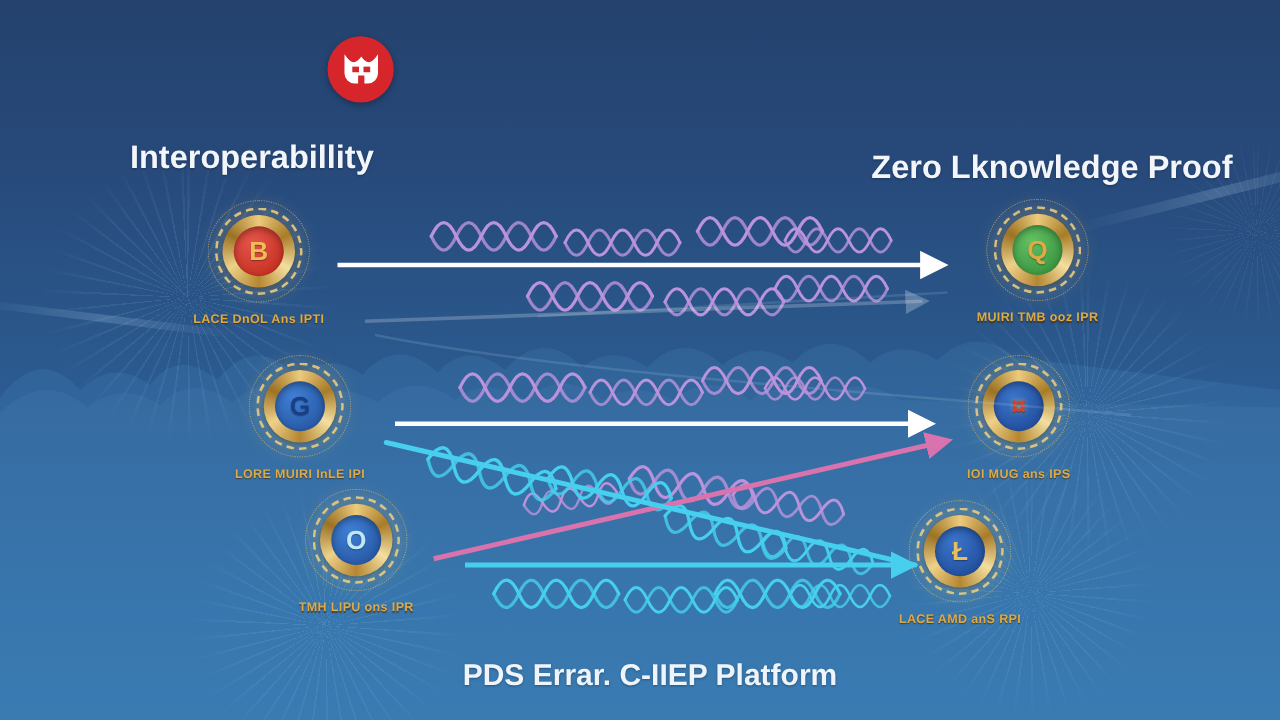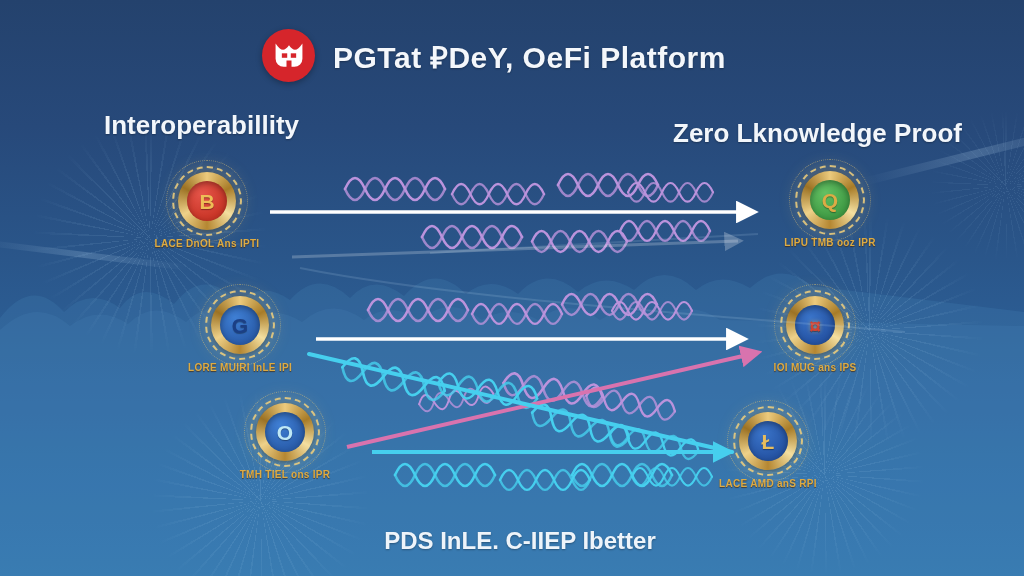--- a/index.html
+++ b/index.html
@@ -19,35 +19,35 @@
     background:linear-gradient(90deg, transparent, rgba(195,225,248,.20), transparent);}
   
   .logo{position:absolute;left:262px;top:29px;width:53px;height:53px;border-radius:50%;
     background:#d6252b;display:flex;align-items:center;justify-content:center;
     box-shadow:0 2px 6px rgba(0,0,0,.3);}
   .title{position:absolute;left:333px;top:36px;font-size:30px;font-weight:700;color:#f4f7fb;
     letter-spacing:.5px;text-shadow:0 1px 2px rgba(0,0,0,.3);white-space:nowrap;}
   .side-label{position:absolute;font-size:26px;font-weight:700;color:#f2f6fb;
     text-shadow:0 1px 2px rgba(0,0,0,.3);text-align:center;}
   #label-left{left:74px;top:110px;width:255px;}
-  #label-right{left:665px;top:118px;width:305px;}
+  #label-right{left:681px;top:118px;width:305px;text-align:right;}
   .footer-caption{position:absolute;left:355px;top:527px;width:330px;text-align:center;
     font-size:24px;font-weight:700;color:#eef4fa;text-shadow:0 1px 2px rgba(0,0,0,.3);white-space:nowrap;}
   
   .coin-wrap{position:absolute;width:140px;text-align:center;z-index:4;}
   .coin-ring{position:relative;width:58px;height:58px;margin:0 auto;border-radius:50%;
     background:conic-gradient(#ecca7c,#a87c28,#f4dfa0,#b58732,#eed189,#9c7224,#ecca7c);
     display:flex;align-items:center;justify-content:center;
     box-shadow:0 0 18px 4px rgba(242,205,118,.28), 0 1px 4px rgba(0,0,0,.4);}
   .coin-ring::before{content:"";position:absolute;inset:-6px;border:2px dashed rgba(242,208,124,.85);border-radius:50%;}
   .coin-ring::after{content:"";position:absolute;inset:-12px;border:1px dotted rgba(233,198,112,.5);border-radius:50%;}
   .coin-core{width:40px;height:40px;border-radius:50%;display:flex;align-items:center;justify-content:center;
     box-shadow:inset 0 2px 6px rgba(0,0,0,.35);}
   .coin-glyph{font-size:21px;font-weight:700;line-height:1;text-shadow:0 1px 1px rgba(0,0,0,.35);}
-  .coin-caption{margin-top:8px;font-size:10px;font-weight:700;color:#dcab45;letter-spacing:.3px;
+  .coin-caption{margin-top:20px;font-size:10px;font-weight:700;color:#dcab45;letter-spacing:.3px;
     text-shadow:0 1px 1px rgba(70,35,0,.7);white-space:nowrap;}
   
   #links{position:absolute;left:0;top:0;width:1024px;height:576px;z-index:5;pointer-events:none;}
   .pw{stroke:#bb93dc;}
   .cw{stroke:#46cfee;}
 </style>
 </head>
 <body>
 
 <div id="stage">
@@ -65,21 +65,20 @@
   <div class="streak" style="left:860px;top:150px;width:230px;height:8px;transform:rotate(-14deg);"></div>
   <div class="streak" style="left:-20px;top:252px;width:210px;height:6px;transform:rotate(7deg);"></div>
 
   <div class="logo">
     <svg width="36" height="34" viewBox="0 0 40 38">
       <path d="M5,5 C11,14 15,14 20,7 C25,14 29,14 35,5 L35,22 a9,9 0 0 1 -9,9 h-3.2 v-7 h-5.6 v7 H14 a9,9 0 0 1 -9,-9 Z" fill="#ffffff"></path>
       <rect x="12" y="16" width="6" height="5" fill="#d6252b"></rect>
       <rect x="22" y="16" width="6" height="5" fill="#d6252b"></rect>
     </svg>
   </div>
-  <div class="title">PGTat ₽DeY, OeFi Platform</div>
 
   <div class="side-label" id="label-left">Interoperabillity</div>
   <div class="side-label" id="label-right">Zero Lknowledge Proof</div>
 
   <div class="coin-wrap" style="left:137px;top:172px;">
     <div class="coin-ring">
       <div class="coin-core" style="background:radial-gradient(circle at 38% 32%, #e5554a, #c93527 70%);">
         <span class="coin-glyph" style="color:#eebd56;">B</span>
       </div>
     </div>
@@ -94,30 +93,30 @@
     </div>
     <div class="coin-caption">LORE MUIRI InLE IPI</div>
   </div>
 
   <div class="coin-wrap" style="left:215px;top:403px;">
     <div class="coin-ring">
       <div class="coin-core" style="background:radial-gradient(circle at 38% 32%, #3f7fd4, #2a5dab 70%);">
         <span class="coin-glyph" style="color:#bfe8f6;">O</span>
       </div>
     </div>
-    <div class="coin-caption">TMH TIEL ons IPR</div>
+    <div class="coin-caption">TMH LIPU ons IPR</div>
   </div>
 
   <div class="coin-wrap" style="left:760px;top:171px;">
     <div class="coin-ring">
       <div class="coin-core" style="background:radial-gradient(circle at 38% 32%, #63c063, #3f9a44 70%);">
         <span class="coin-glyph" style="color:#dcab45;">Q</span>
       </div>
     </div>
-    <div class="coin-caption">LIPU TMB ooz IPR</div>
+    <div class="coin-caption">MUIRI TMB ooz IPR</div>
   </div>
 
   <div class="coin-wrap" style="left:745px;top:296px;">
     <div class="coin-ring">
       <div class="coin-core" style="background:radial-gradient(circle at 38% 32%, #3a74c9, #2553a3 70%);">
         <span class="coin-glyph" style="color:#cf4433;text-shadow:0 1px 1px rgba(0,0,0,.4),0 0 4px rgba(230,190,90,.6);">¤</span>
       </div>
     </div>
     <div class="coin-caption">IOI MUG ans IPS</div>
   </div>
@@ -180,15 +179,15 @@
     <use href="#xw" class="cw" transform="translate(632,468) scale(0.8)"></use>
 
     <line x1="270" y1="212" x2="752" y2="212" stroke="#ffffff" stroke-width="3.5" marker-end="url(#mw)"></line>
     <line x1="292" y1="257" x2="738" y2="241" stroke="rgba(255,255,255,0.22)" stroke-width="3" marker-end="url(#mg)"></line>
     <line x1="316" y1="339" x2="742" y2="339" stroke="#ffffff" stroke-width="3.5" marker-end="url(#mw)"></line>
     <line x1="347" y1="447" x2="756" y2="353" stroke="#d873ae" stroke-width="4" marker-end="url(#mp)"></line>
     <line x1="309" y1="354" x2="732" y2="452" stroke="#46cfee" stroke-width="4" stroke-linecap="round"></line>
     <line x1="372" y1="452" x2="728" y2="452" stroke="#46cfee" stroke-width="4" marker-end="url(#mc)"></line>
   </svg>
 
-  <div class="footer-caption">PDS InLE. C-IIEP Ibetter</div>
+  <div class="footer-caption">PDS Errar. C-IIEP Platform</div>
 
 </div>
 
 </body></html>

